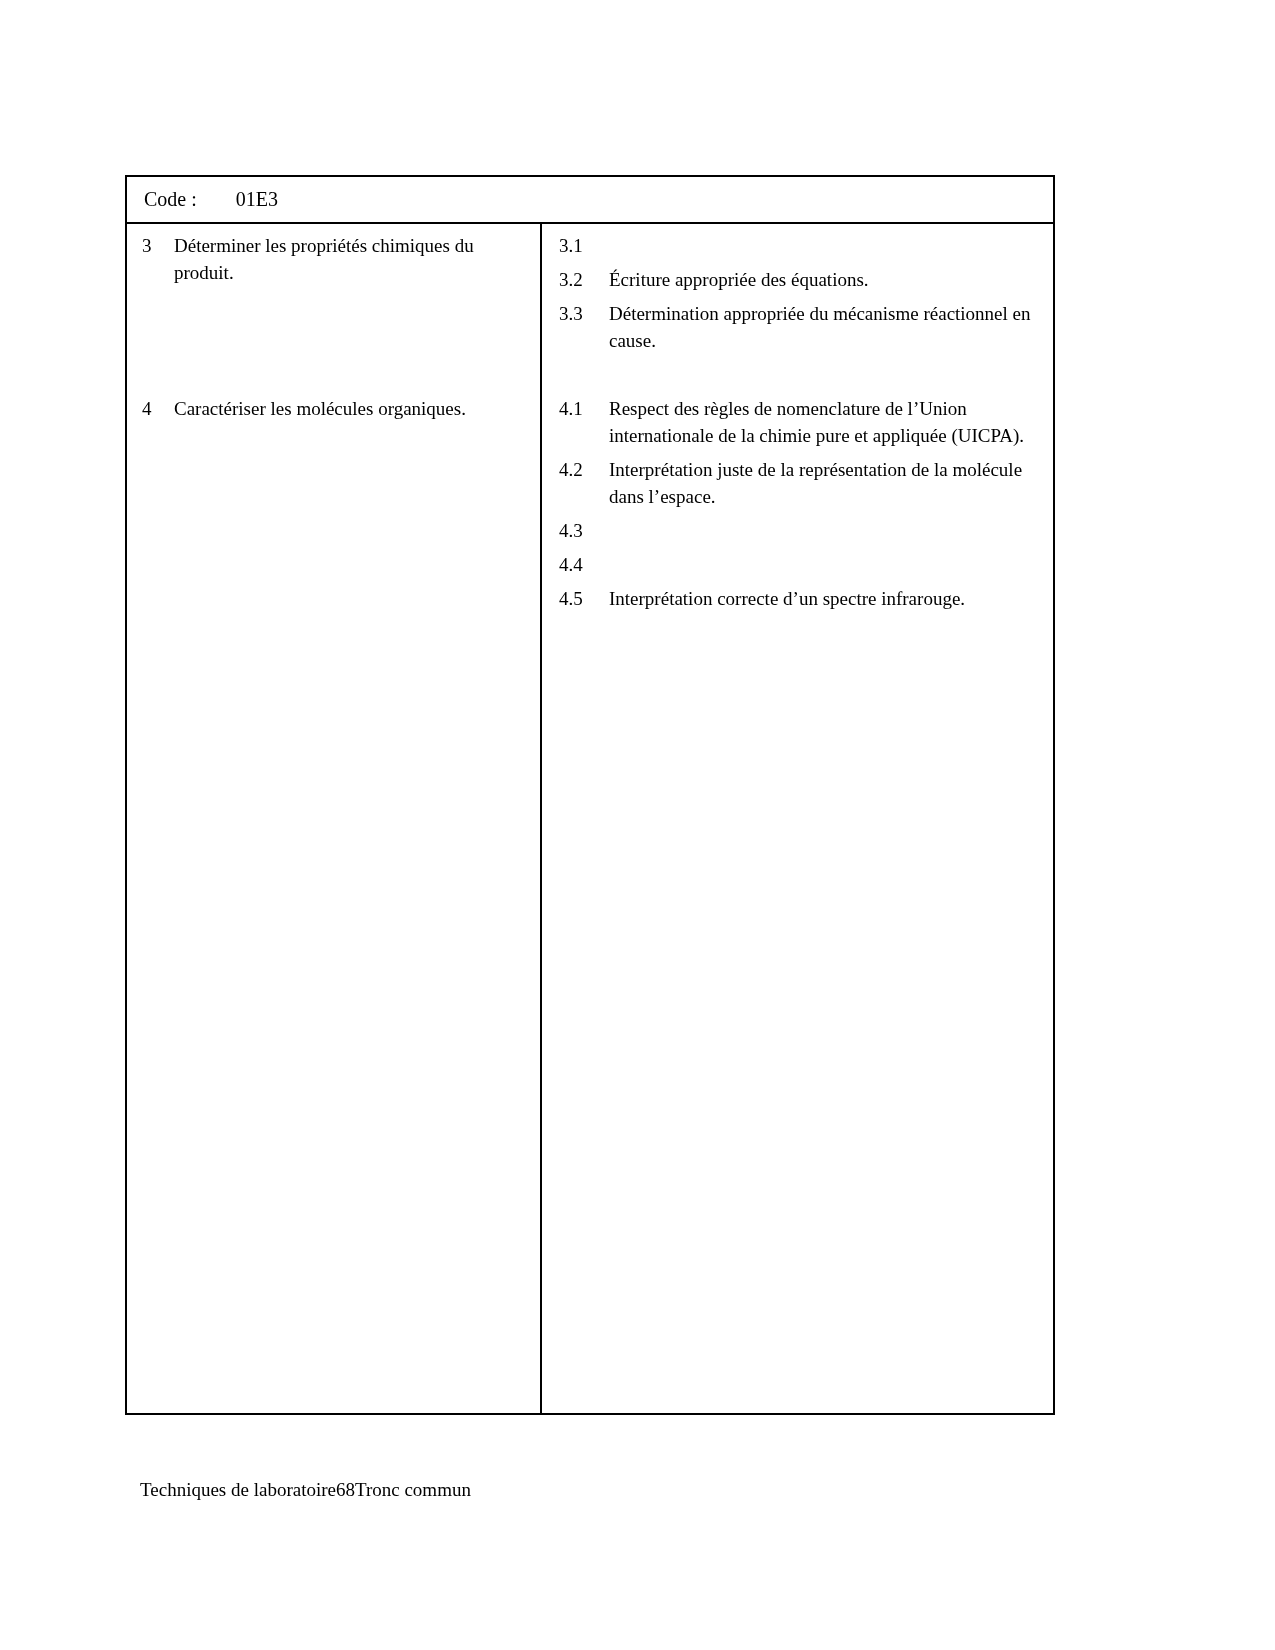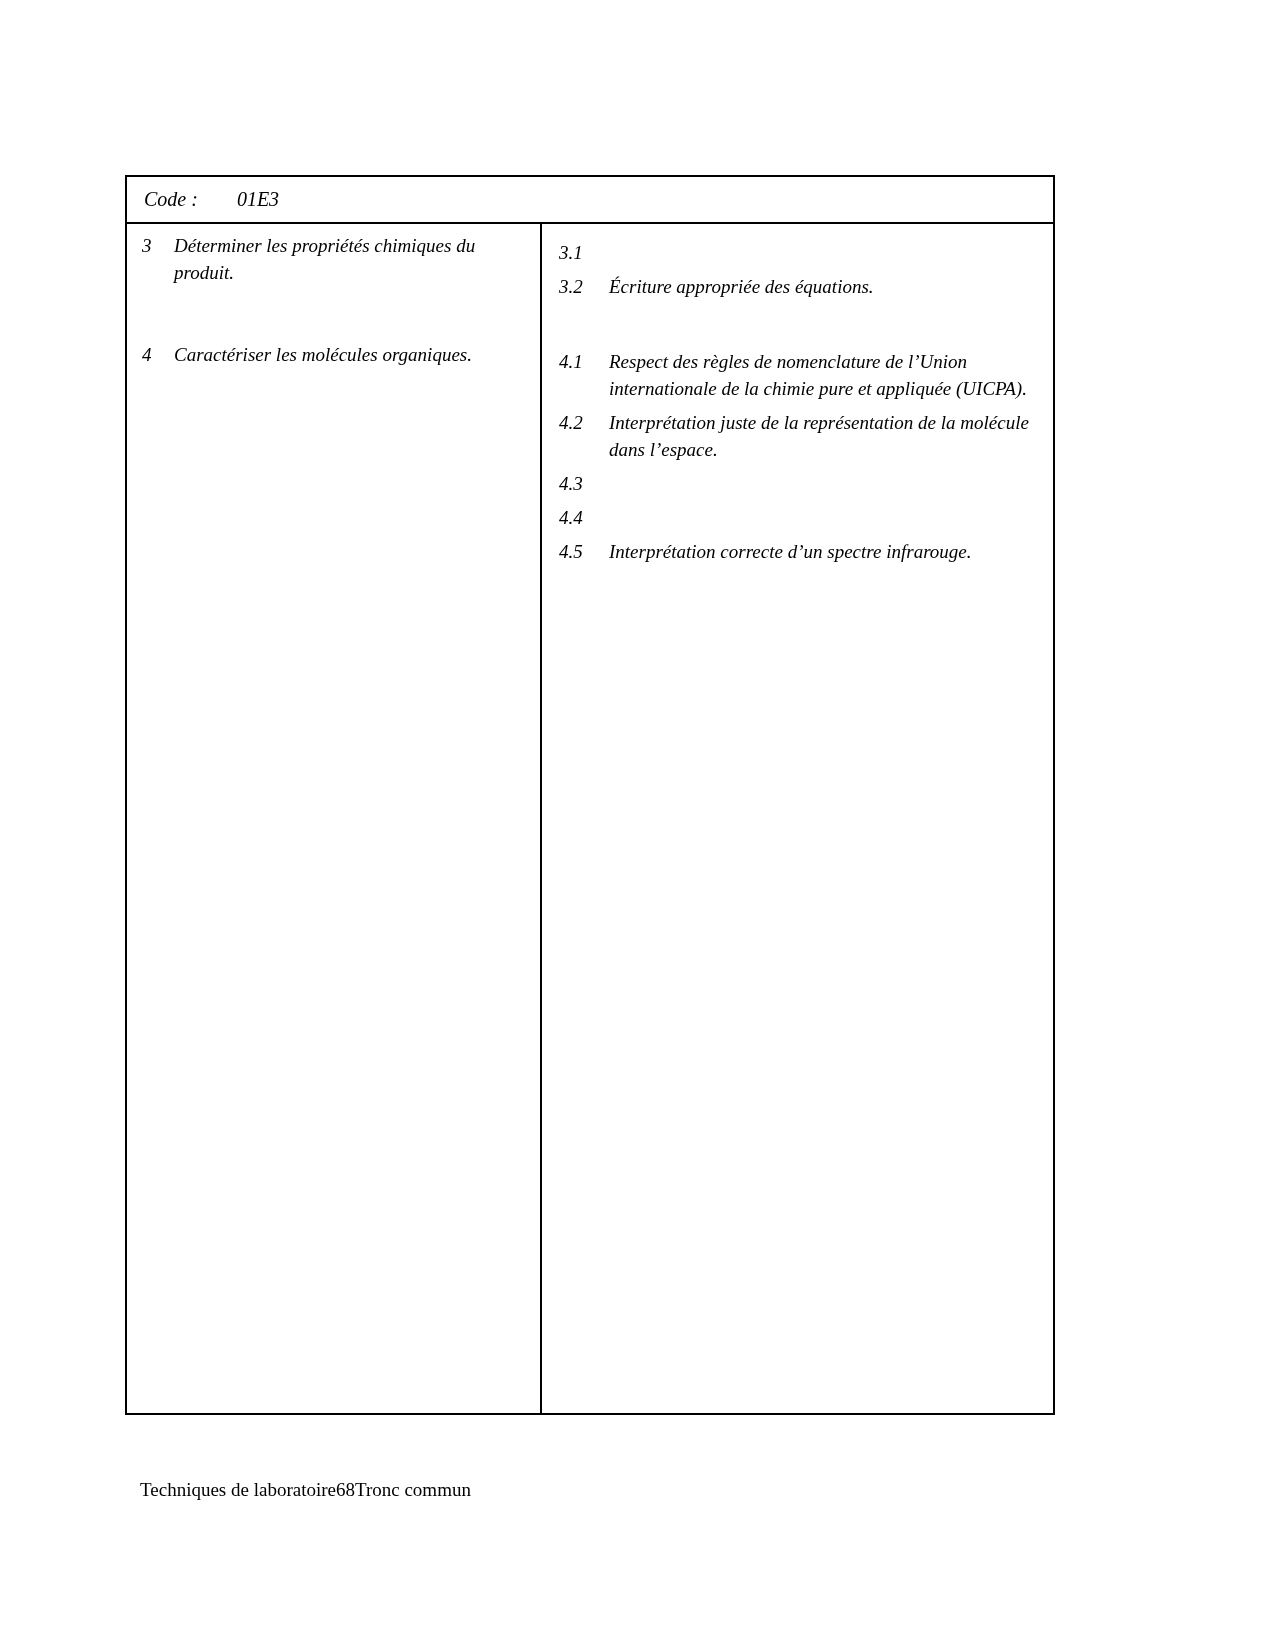--- a/index.html
+++ b/index.html
@@ -19,21 +19,20 @@
   .doc-table {
     position: absolute;
     left: 125px;
     top: 175px;
     width: 930px;
     height: 1240px;
     border: 2px solid #000000;
     box-sizing: border-box;
     display: flex;
     flex-direction: column;
-    font-style: italic;
   }
   .code-row {
     border-bottom: 2px solid #000000;
     padding: 10px 10px 11px 17px;
     font-size: 20px;
     line-height: 24px;
     flex: 0 0 auto;
   }
   .code-value {
     margin-left: 34px;
@@ -56,21 +55,20 @@
     width: 415px;
     flex: 0 0 415px;
     border-right: 2px solid #000000;
     box-sizing: border-box;
     padding: 8px 14px 0 15px;
   }
   .right-cell {
     flex: 1 1 auto;
     box-sizing: border-box;
     padding: 8px 18px 0 17px;
-    margin-top: 7px;
   }
   .group-row.second .left-cell,
   .group-row.second .right-cell {
     padding-top: 34px;
   }
   .filler-row .left-cell,
   .filler-row .right-cell {
     padding-top: 0;
   }
   .obj {
@@ -128,20 +126,24 @@
           </div>
         </div>
         <div class="right-cell">
           <div class="crit">
             <span class="num">3.1</span>
           </div>
           <div class="crit">
             <span class="num">3.2</span>
             <span class="txt">Écriture appropriée des équations.</span>
           </div>
+          <div class="crit">
+            <span class="num">3.3</span>
+            <span class="txt">Détermination appropriée du mécanisme réactionnel en cause.</span>
+          </div>
         </div>
       </div>
 
       <div class="group-row second">
         <div class="left-cell">
           <div class="obj">
             <span class="num">4</span>
             <span class="txt">Caractériser les molécules organiques.</span>
           </div>
         </div>

